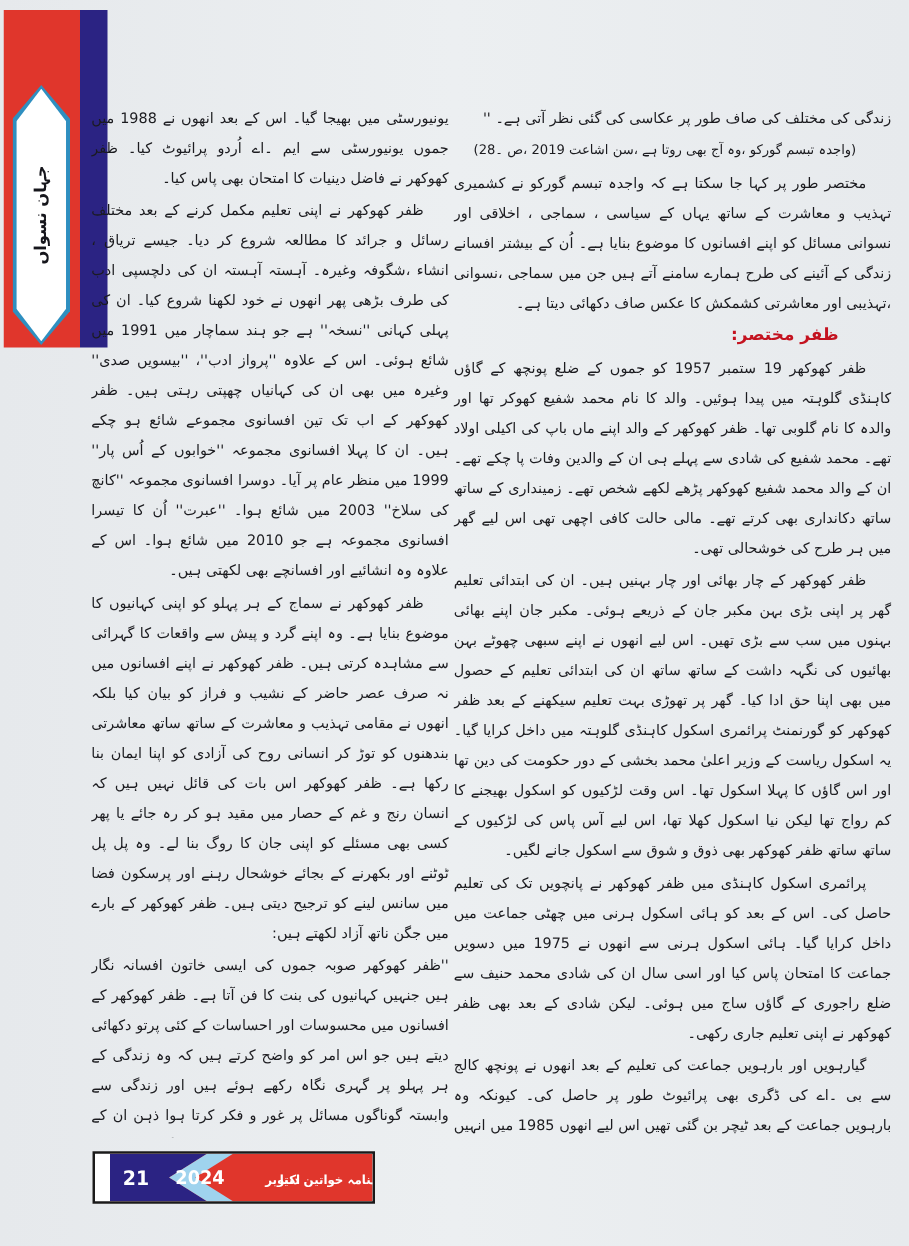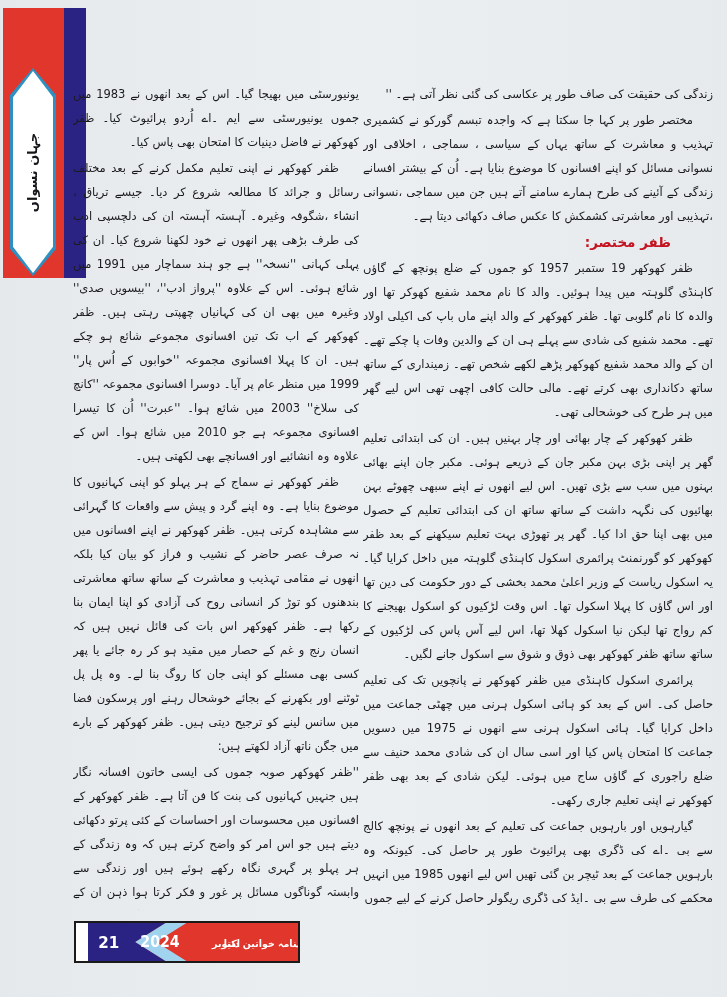--- a/index.html
+++ b/index.html
@@ -65,31 +65,32 @@
     <div class="stripe-red" style="background:#e0362c;">
       <div class="hex-outer" style="background:#2f8fc0;">
         <div class="hex-inner">
           <span class="hex-label">جہان نسواں</span>
         </div>
       </div>
     </div>
   </div>
 
   <div class="col col-right">
-    <p class="no-indent">زندگی کی حقیقت کی صاف طور پر عکاسی کی گئی نظر آتی ہے۔ ''</p>
+    <p class="no-indent">زندگی کی مختلف کی صاف طور پر عکاسی کی گئی نظر آتی ہے۔ ''</p>
+    <p class="cite">(واجدہ تبسم گورکو ،وہ آج بھی روتا ہے ،سن اشاعت 2019 ،ص ۔28)</p>
     <p>مختصر طور پر کہا جا سکتا ہے کہ واجدہ تبسم گورکو نے کشمیری تہذیب و معاشرت کے ساتھ یہاں کے سیاسی ، سماجی ، اخلاقی اور نسوانی مسائل کو اپنے افسانوں کا موضوع بنایا ہے۔ اُن کے بیشتر افسانے زندگی کے آئینے کی طرح ہمارے سامنے آتے ہیں جن میں سماجی ،نسوانی ،تہذیبی اور معاشرتی کشمکش کا عکس صاف دکھائی دیتا ہے۔</p>
     <p class="heading">ظفر مختصر:</p>
     <p>ظفر کھوکھر 19 ستمبر 1957 کو جموں کے ضلع پونچھ کے گاؤں کاہنڈی گلوہتہ میں پیدا ہوئیں۔ والد کا نام محمد شفیع کھوکر تھا اور والدہ کا نام گلوبی تھا۔ ظفر کھوکھر کے والد اپنے ماں باپ کی اکیلی اولاد تھے۔ محمد شفیع کی شادی سے پہلے ہی ان کے والدین وفات پا چکے تھے۔ ان کے والد محمد شفیع کھوکھر پڑھے لکھے شخص تھے۔ زمینداری کے ساتھ ساتھ دکانداری بھی کرتے تھے۔ مالی حالت کافی اچھی تھی اس لیے گھر میں ہر طرح کی خوشحالی تھی۔</p>
     <p>ظفر کھوکھر کے چار بھائی اور چار بہنیں ہیں۔ ان کی ابتدائی تعلیم گھر پر اپنی بڑی بہن مکبر جان کے ذریعے ہوئی۔ مکبر جان اپنے بھائی بہنوں میں سب سے بڑی تھیں۔ اس لیے انھوں نے اپنے سبھی چھوٹے بہن بھائیوں کی نگہہ داشت کے ساتھ ساتھ ان کی ابتدائی تعلیم کے حصول میں بھی اپنا حق ادا کیا۔ گھر پر تھوڑی بہت تعلیم سیکھنے کے بعد ظفر کھوکھر کو گورنمنٹ پرائمری اسکول کاہنڈی گلوہتہ میں داخل کرایا گیا۔ یہ اسکول ریاست کے وزیر اعلیٰ محمد بخشی کے دور حکومت کی دین تھا اور اس گاؤں کا پہلا اسکول تھا۔ اس وقت لڑکیوں کو اسکول بھیجنے کا کم رواج تھا لیکن نیا اسکول کھلا تھا، اس لیے آس پاس کی لڑکیوں کے ساتھ ساتھ ظفر کھوکھر بھی ذوق و شوق سے اسکول جانے لگیں۔</p>
     <p>پرائمری اسکول کاہنڈی میں ظفر کھوکھر نے پانچویں تک کی تعلیم حاصل کی۔ اس کے بعد کو ہائی اسکول ہرنی میں چھٹی جماعت میں داخل کرایا گیا۔ ہائی اسکول ہرنی سے انھوں نے 1975 میں دسویں جماعت کا امتحان پاس کیا اور اسی سال ان کی شادی محمد حنیف سے ضلع راجوری کے گاؤں ساج میں ہوئی۔ لیکن شادی کے بعد بھی ظفر کھوکھر نے اپنی تعلیم جاری رکھی۔</p>
     <p>گیارہویں اور بارہویں جماعت کی تعلیم کے بعد انھوں نے پونچھ کالج سے بی ۔اے کی ڈگری بھی پرائیوٹ طور پر حاصل کی۔ کیونکہ وہ بارہویں جماعت کے بعد ٹیچر بن گئی تھیں اس لیے انھوں 1985 میں انہیں محکمے کی طرف سے بی ۔ایڈ کی ڈگری ریگولر حاصل کرنے کے لیے جموں</p>
   </div>
 
   <div class="col col-left">
-    <p class="no-indent">یونیورسٹی میں بھیجا گیا۔ اس کے بعد انھوں نے 1983 میں جموں یونیورسٹی سے ایم ۔اے اُردو پرائیوٹ کیا۔ ظفر کھوکھر نے فاضل دینیات کا امتحان بھی پاس کیا۔</p>
+    <p class="no-indent">یونیورسٹی میں بھیجا گیا۔ اس کے بعد انھوں نے 1988 میں جموں یونیورسٹی سے ایم ۔اے اُردو پرائیوٹ کیا۔ ظفر کھوکھر نے فاضل دینیات کا امتحان بھی پاس کیا۔</p>
     <p>ظفر کھوکھر نے اپنی تعلیم مکمل کرنے کے بعد مختلف رسائل و جرائد کا مطالعہ شروع کر دیا۔ جیسے تریاق ، انشاء ،شگوفہ وغیرہ۔ آہستہ آہستہ ان کی دلچسپی ادب کی طرف بڑھی پھر انھوں نے خود لکھنا شروع کیا۔ ان کی پہلی کہانی ''نسخہ'' ہے جو ہند سماچار میں 1991 میں شائع ہوئی۔ اس کے علاوہ ''پرواز ادب''، ''بیسویں صدی'' وغیرہ میں بھی ان کی کہانیاں چھپتی رہتی ہیں۔ ظفر کھوکھر کے اب تک تین افسانوی مجموعے شائع ہو چکے ہیں۔ ان کا پہلا افسانوی مجموعہ ''خوابوں کے اُس پار'' 1999 میں منظر عام پر آیا۔ دوسرا افسانوی مجموعہ ''کانچ کی سلاخ'' 2003 میں شائع ہوا۔ ''عبرت'' اُن کا تیسرا افسانوی مجموعہ ہے جو 2010 میں شائع ہوا۔ اس کے علاوہ وہ انشائیے اور افسانچے بھی لکھتی ہیں۔</p>
     <p>ظفر کھوکھر نے سماج کے ہر پہلو کو اپنی کہانیوں کا موضوع بنایا ہے۔ وہ اپنے گرد و پیش سے واقعات کا گہرائی سے مشاہدہ کرتی ہیں۔ ظفر کھوکھر نے اپنے افسانوں میں نہ صرف عصر حاضر کے نشیب و فراز کو بیان کیا بلکہ انھوں نے مقامی تہذیب و معاشرت کے ساتھ ساتھ معاشرتی بندھنوں کو توڑ کر انسانی روح کی آزادی کو اپنا ایمان بنا رکھا ہے۔ ظفر کھوکھر اس بات کی قائل نہیں ہیں کہ انسان رنج و غم کے حصار میں مقید ہو کر رہ جائے یا پھر کسی بھی مسئلے کو اپنی جان کا روگ بنا لے۔ وہ پل پل ٹوٹنے اور بکھرنے کے بجائے خوشحال رہنے اور پرسکون فضا میں سانس لینے کو ترجیح دیتی ہیں۔ ظفر کھوکھر کے بارے میں جگن ناتھ آزاد لکھتے ہیں:</p>
     <p class="no-indent">''ظفر کھوکھر صوبہ جموں کی ایسی خاتون افسانہ نگار ہیں جنہیں کہانیوں کی بنت کا فن آتا ہے۔ ظفر کھوکھر کے افسانوں میں محسوسات اور احساسات کے کئی پرتو دکھائی دیتے ہیں جو اس امر کو واضح کرتے ہیں کہ وہ زندگی کے ہر پہلو پر گہری نگاہ رکھے ہوئے ہیں اور زندگی سے وابستہ گوناگوں مسائل پر غور و فکر کرتا ہوا ذہن ان کے پاس موجود ہے۔ کسی ادیب یا شاعر کے ہاں اگر حسیت اور عصری آگہی کے اوصاف موجود ہوں تو یہ امید کی جا سکتی ہے کہ جو فن وہ تخلیق کرے گا اُس فن میں ایک معاشرہ سانس لیتا نظر آئے گا اور یہ خوبیاں ظفر کے ہاں کافی حد تک موجود ہیں۔''</p>
 
   </div>
 
   <div class="footer">
     <svg viewBox="0 0 222 38" preserveAspectRatio="none">
       <rect x="0" y="0" width="222" height="38" fill="#e0362c"></rect>
       <polygon points="0,0 82,0 50,19 82,38 0,38" fill="#2b2383"></polygon>

